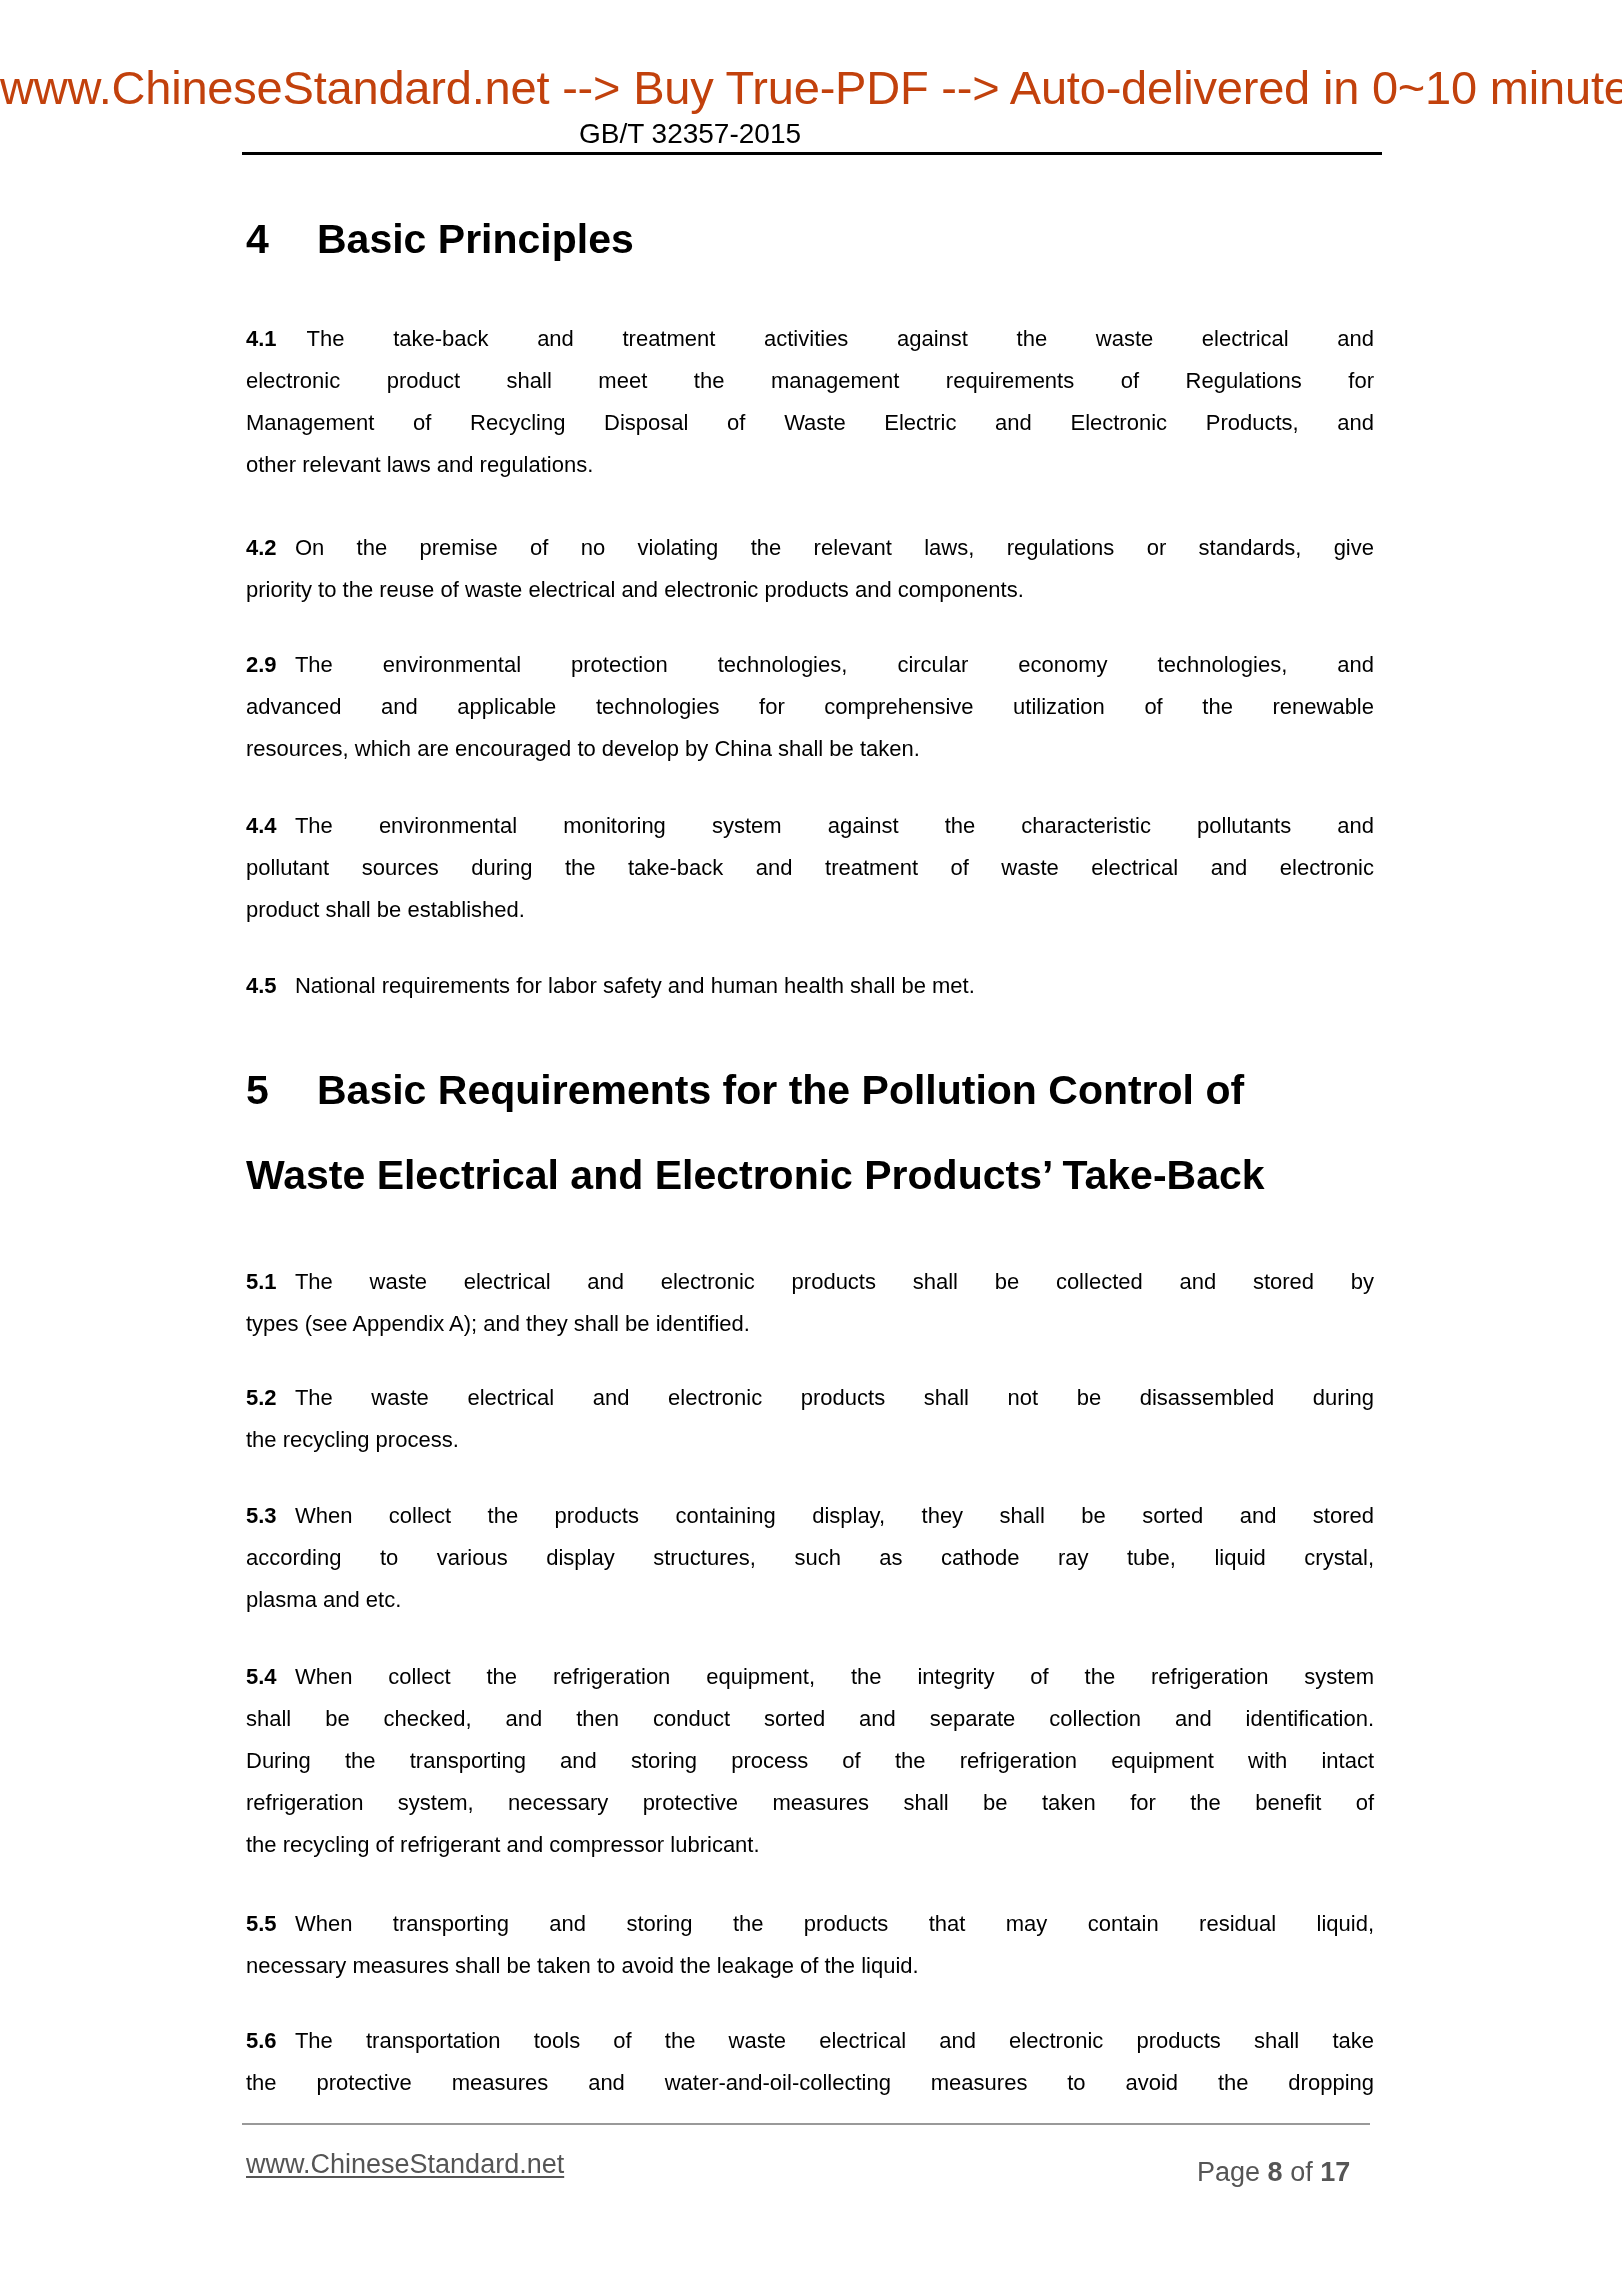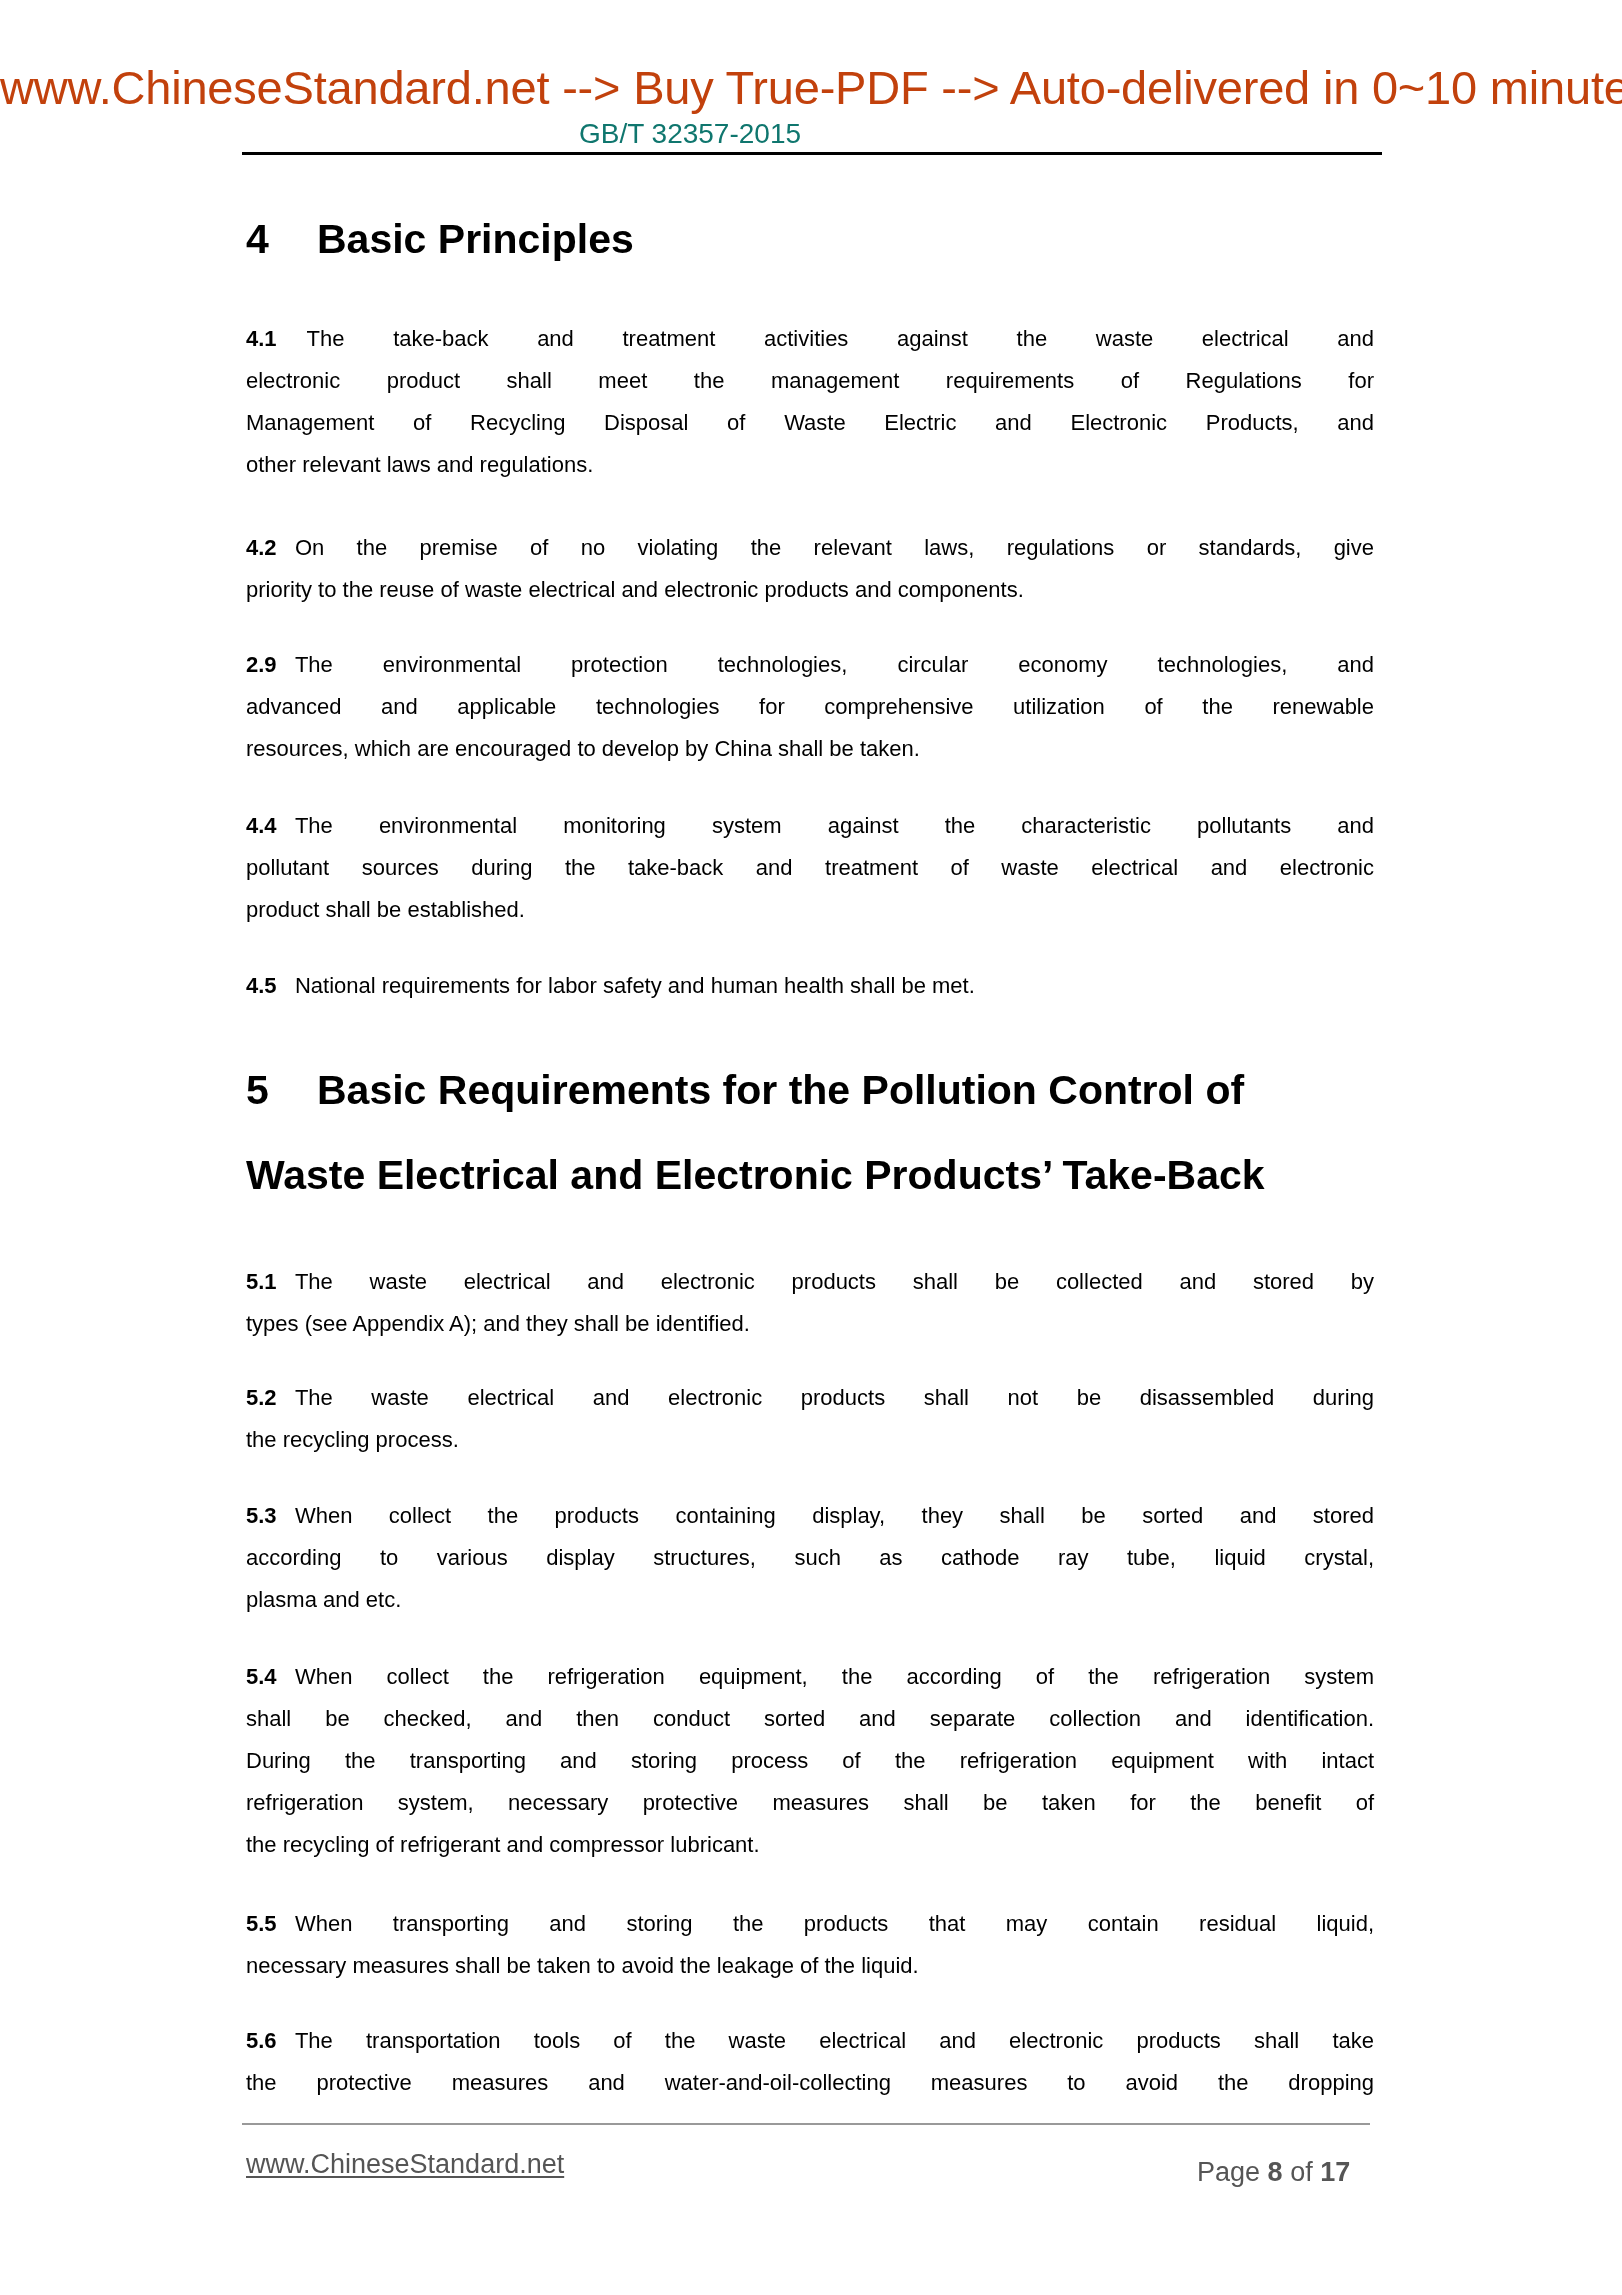--- a/index.html
+++ b/index.html
@@ -2,21 +2,21 @@
 <html style="font-size:13.3px"><head>
   <meta charset="utf-8">
   <style>
     html, body { margin: 0; padding: 0; background: #ffffff; }
     body { width: 1623px; height: 2295px; position: relative; overflow: hidden;
            font-family: "Liberation Sans", sans-serif; color: #000; }
     .abs { position: absolute; }
     .hdr-top { left: 0; width: 1623px; top: 70px; text-align: center;
                font-size: 47px; line-height: 36px; color: #c2410c; white-space: nowrap; letter-spacing: -0.2px; }
     .hdr-std { left: 0; width: 1380px; top: 120px; text-align: center;
-               font-size: 28px; line-height: 28px; color: #0f766e; }
+               font-size: 28px; line-height: 28px; color: #000000; }
     .hdr-rule { left: 242px; width: 1140px; top: 152px; height: 2.5px; background: #000; }
     .heading { left: 246px; font-weight: bold; font-size: 41px; color: #000; white-space: nowrap; }
     .heading .num { display: inline-block; width: 71px; }
     .para { left: 246px; width: 1128px; font-size: 22px; line-height: 42px; color: #000; }
     .para .ln { display: block; text-align: justify; text-align-last: justify; white-space: nowrap; height: 42px; }
     .para .ln.last { text-align-last: left; }
     .para .num { font-weight: bold; }
     .para .gap { display: inline-block; }
     .ftr-rule { left: 242px; width: 1128px; top: 2123px; height: 1.7px; background: #999; }
     .ftr-link { left: 246px; top: 2150px; font-size: 27px; line-height: 28px; color: #555;
@@ -76,21 +76,21 @@
   <span class="ln last">the recycling process.</span>
 </div>
 
 <div class="abs para" style="top:1495px;">
   <span class="ln"><span class="num">5.3</span><span class="gap" style="width:18.3px"></span><span>When collect the products containing display, they shall be sorted and stored</span></span>
   <span class="ln">according to various display structures, such as cathode ray tube, liquid crystal,</span>
   <span class="ln last">plasma and etc.</span>
 </div>
 
 <div class="abs para" style="top:1656px;">
-  <span class="ln"><span class="num">5.4</span><span class="gap" style="width:18.3px"></span><span>When collect the refrigeration equipment, the according of the refrigeration system</span></span>
+  <span class="ln"><span class="num">5.4</span><span class="gap" style="width:18.3px"></span><span>When collect the refrigeration equipment, the integrity of the refrigeration system</span></span>
   <span class="ln">shall be checked, and then conduct sorted and separate collection and identification.</span>
   <span class="ln">During the transporting and storing process of the refrigeration equipment with intact</span>
   <span class="ln">refrigeration system, necessary protective measures shall be taken for the benefit of</span>
   <span class="ln last">the recycling of refrigerant and compressor lubricant.</span>
 </div>
 
 <div class="abs para" style="top:1903px;">
   <span class="ln"><span class="num">5.5</span><span class="gap" style="width:18.3px"></span><span>When transporting and storing the products that may contain residual liquid,</span></span>
   <span class="ln last">necessary measures shall be taken to avoid the leakage of the liquid.</span>
 </div>

